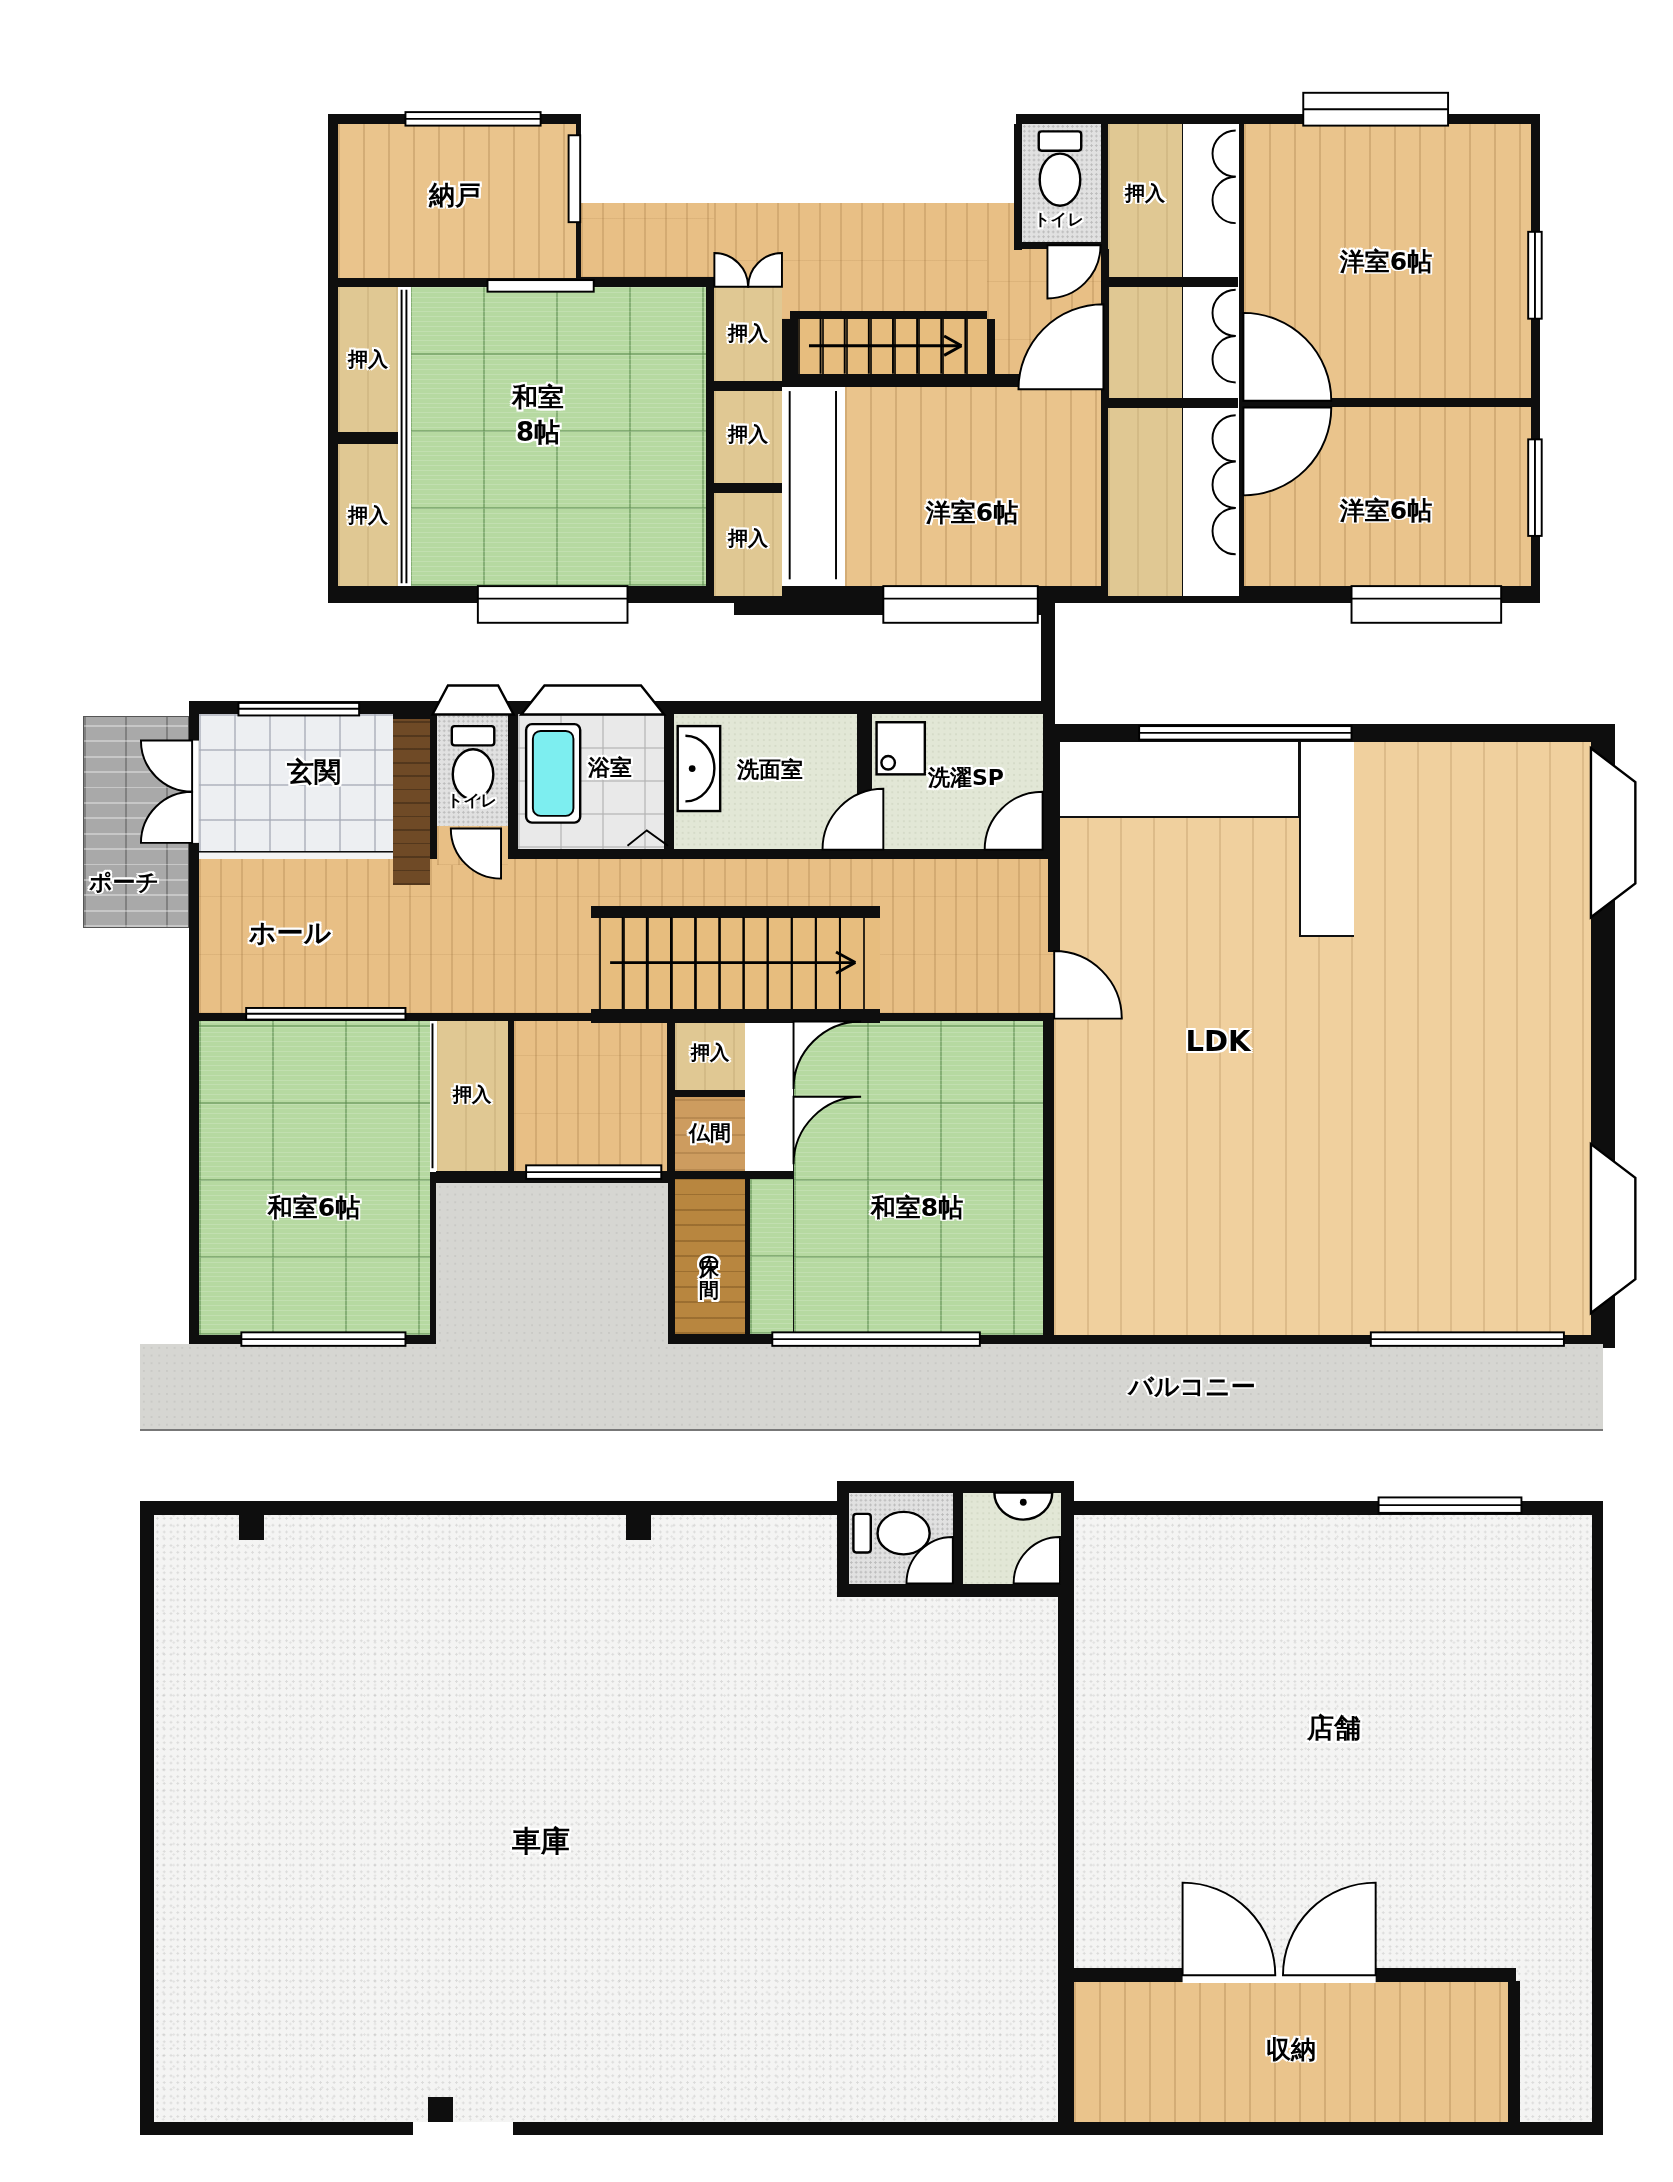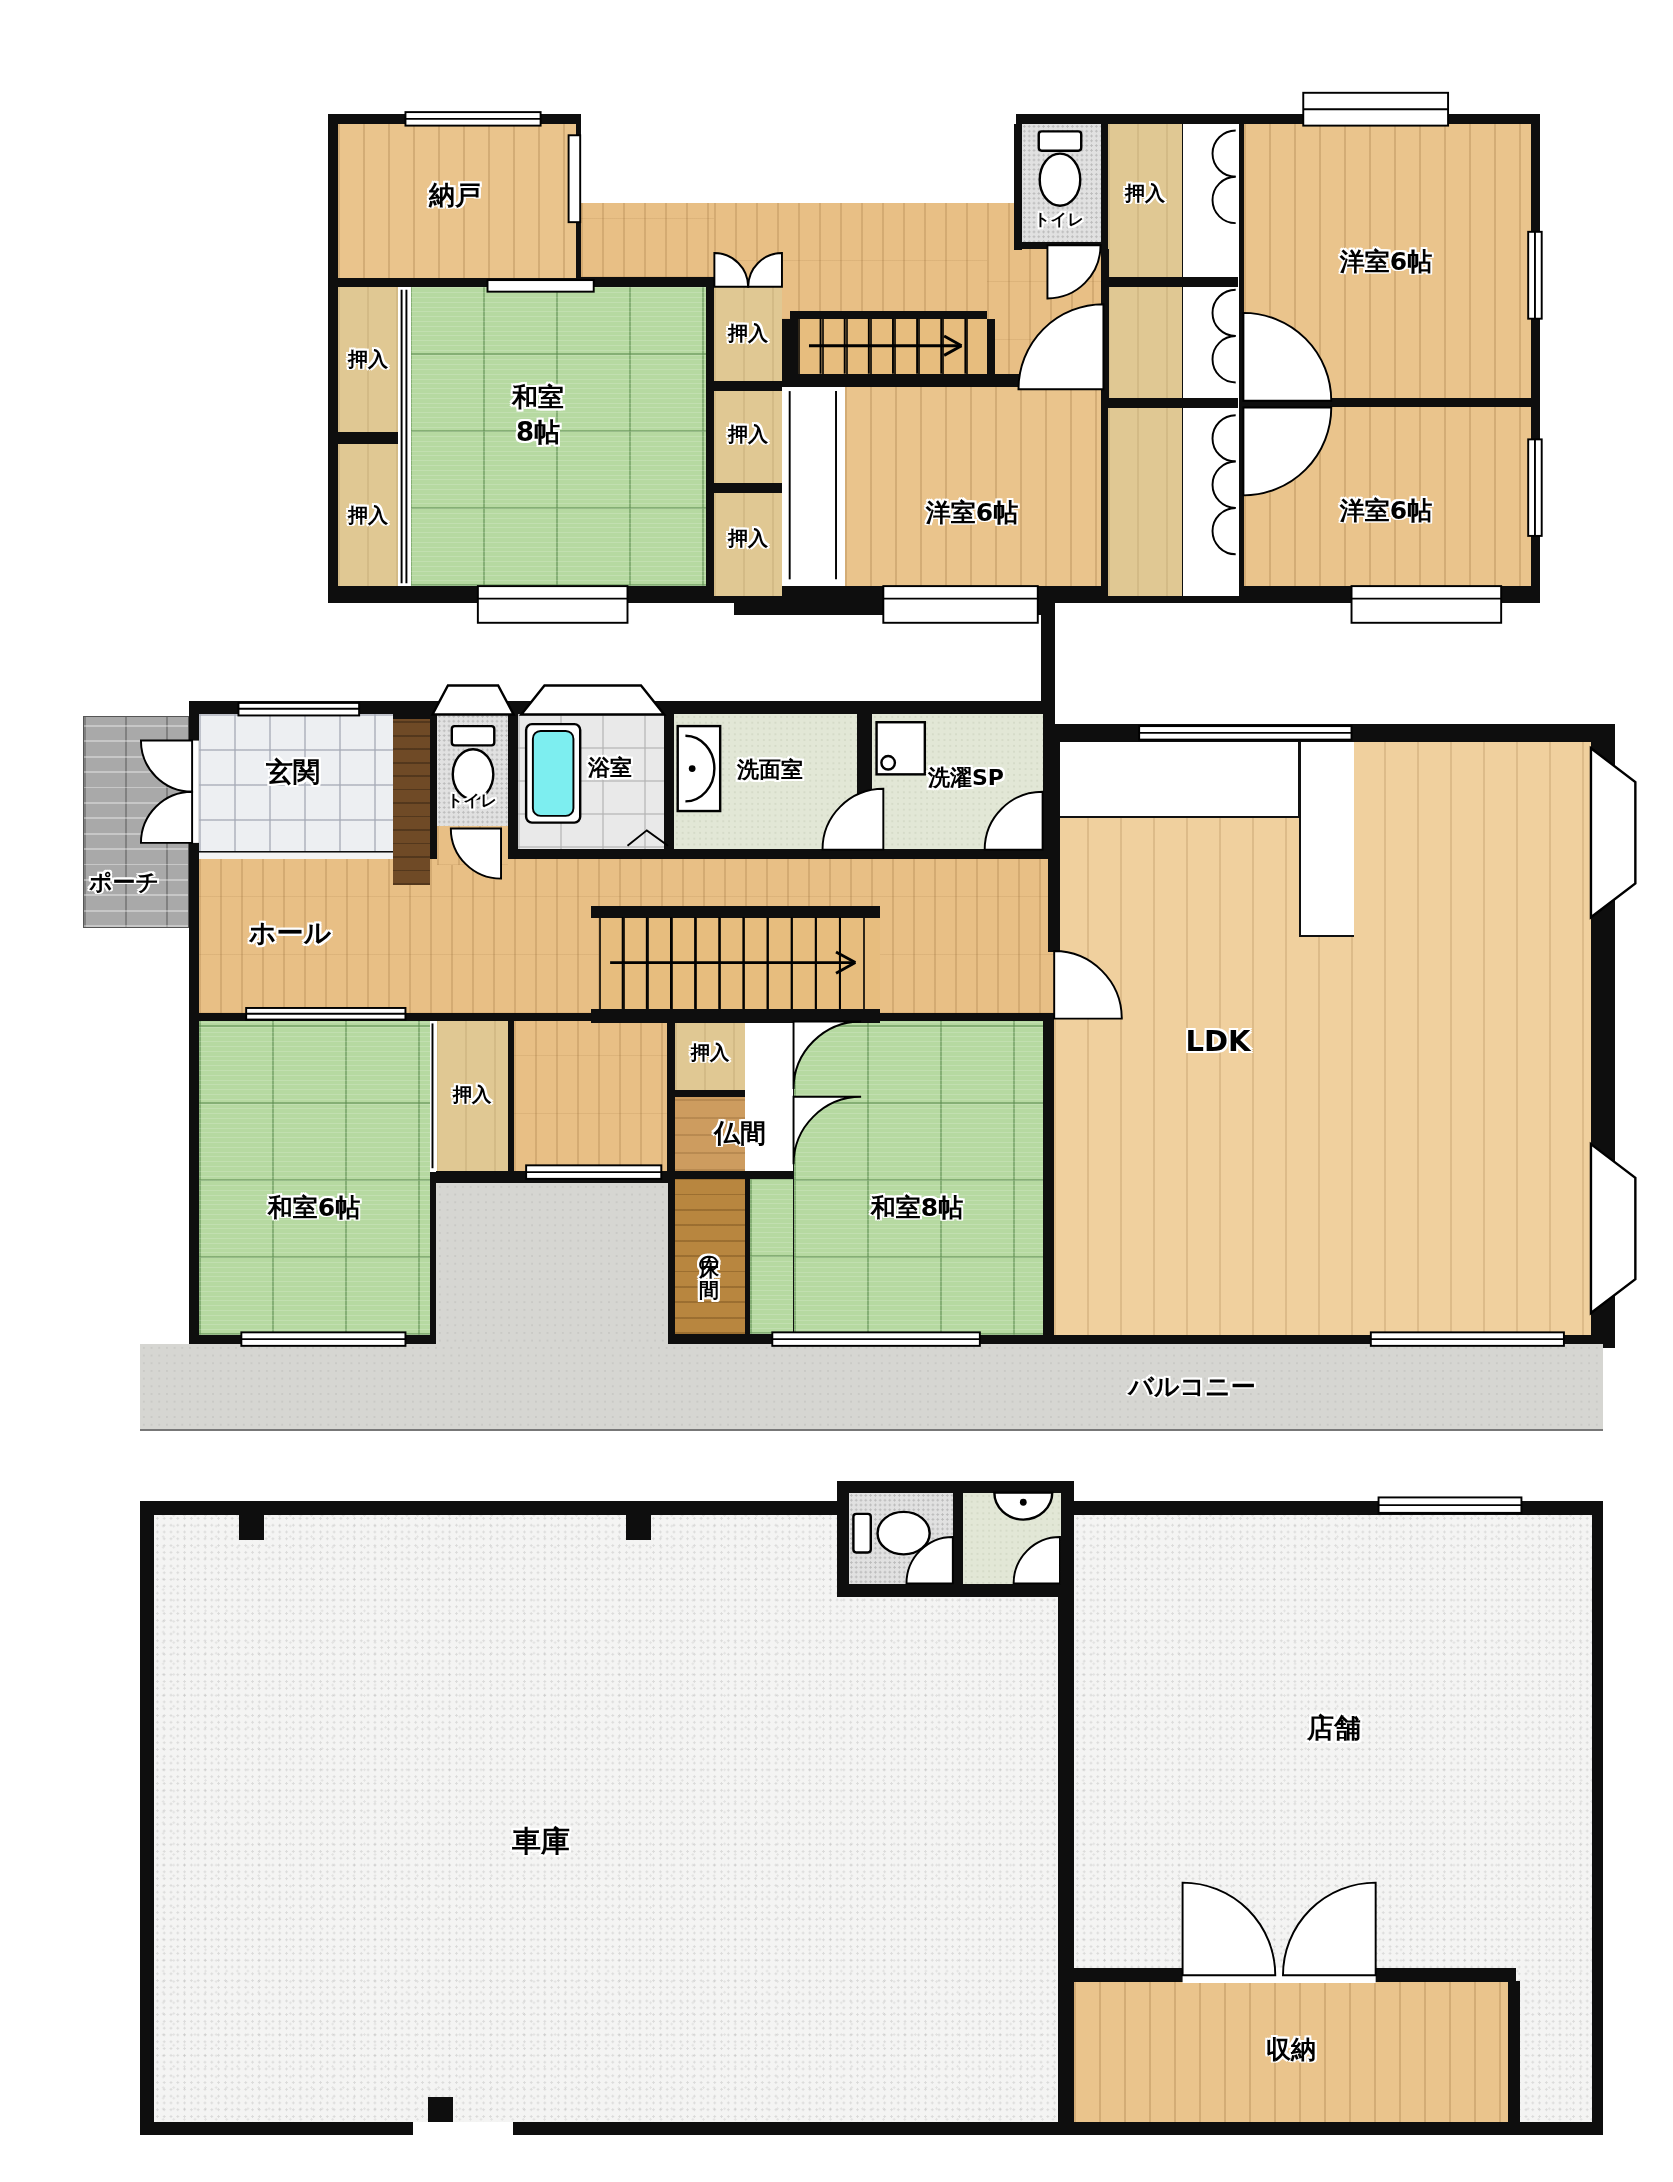--- a/index.html
+++ b/index.html
@@ -136,31 +136,31 @@
     <div class="room balcony" style="left:436px;top:1183px;width:232px;height:161px;"></div>
 
     <div class="w" style="left:591px;top:906px;width:289px;height:11.6px;"></div>
     <div class="w" style="left:591px;top:1009px;width:289px;height:13.5px;"></div>
     <div class="w" style="left:1048px;top:742px;width:11.6px;height:210px;"></div>
     <div class="w" style="left:436px;top:1171px;width:72px;height:11.6px;"></div>
     <div class="w" style="left:514px;top:1171px;width:154px;height:11.6px;"></div>
     <div class="w" style="left:745px;top:1171px;width:48px;height:7.7px;"></div>
 
     <div class="lbl" style="left:124px;top:867px;font-size:23px;margin-top:15px;">ポーチ</div>
-    <div class="lbl" style="left:293px;top:772px;font-size:27px;">玄関</div>
+    <div class="lbl" style="left:314px;top:772px;font-size:27px;">玄関</div>
     <div class="lbl" style="left:472px;top:801px;font-size:16.4px;">トイレ</div>
     <div class="lbl" style="left:610px;top:768px;font-size:22px;">浴室</div>
     <div class="lbl" style="left:770px;top:770px;font-size:22px;">洗面室</div>
     <div class="lbl" style="left:966px;top:778px;font-size:22px;">洗濯SP</div>
     <div class="lbl" style="left:290px;top:933px;font-size:27px;">ホール</div>
     <div class="lbl" style="left:1218px;top:1041px;font-size:29px;">LDK</div>
     <div class="lbl" style="left:314px;top:1207px;font-size:25px;">和室6帖</div>
     <div class="lbl" style="left:472px;top:1094px;font-size:19.3px;">押入</div>
     <div class="lbl" style="left:710px;top:1052px;font-size:19.3px;">押入</div>
-    <div class="lbl" style="left:710px;top:1133px;font-size:26px;margin-left:30px;">仏間</div>
+    <div class="lbl" style="left:710px;top:1133px;font-size:21px;">仏間</div>
     <div class="lbl vert" style="left:710px;top:1253px;font-size:20px;">床の間</div>
     <div class="lbl" style="left:917px;top:1207px;font-size:25px;">和室8帖</div>
     <div class="lbl" style="left:1192px;top:1386px;font-size:25px;">バルコニー</div>
   </div>
 
   <div>
     <div class="blk" style="left:140px;top:1501px;width:1463px;height:634px;"></div>
     <div class="room concrete" style="left:154px;top:1515px;width:904px;height:607px;"></div>
     <div class="room concrete" style="left:1074px;top:1515px;width:518px;height:607px;"></div>
     <div class="blk" style="left:837px;top:1481px;width:237px;height:116px;z-index:2;"></div>

